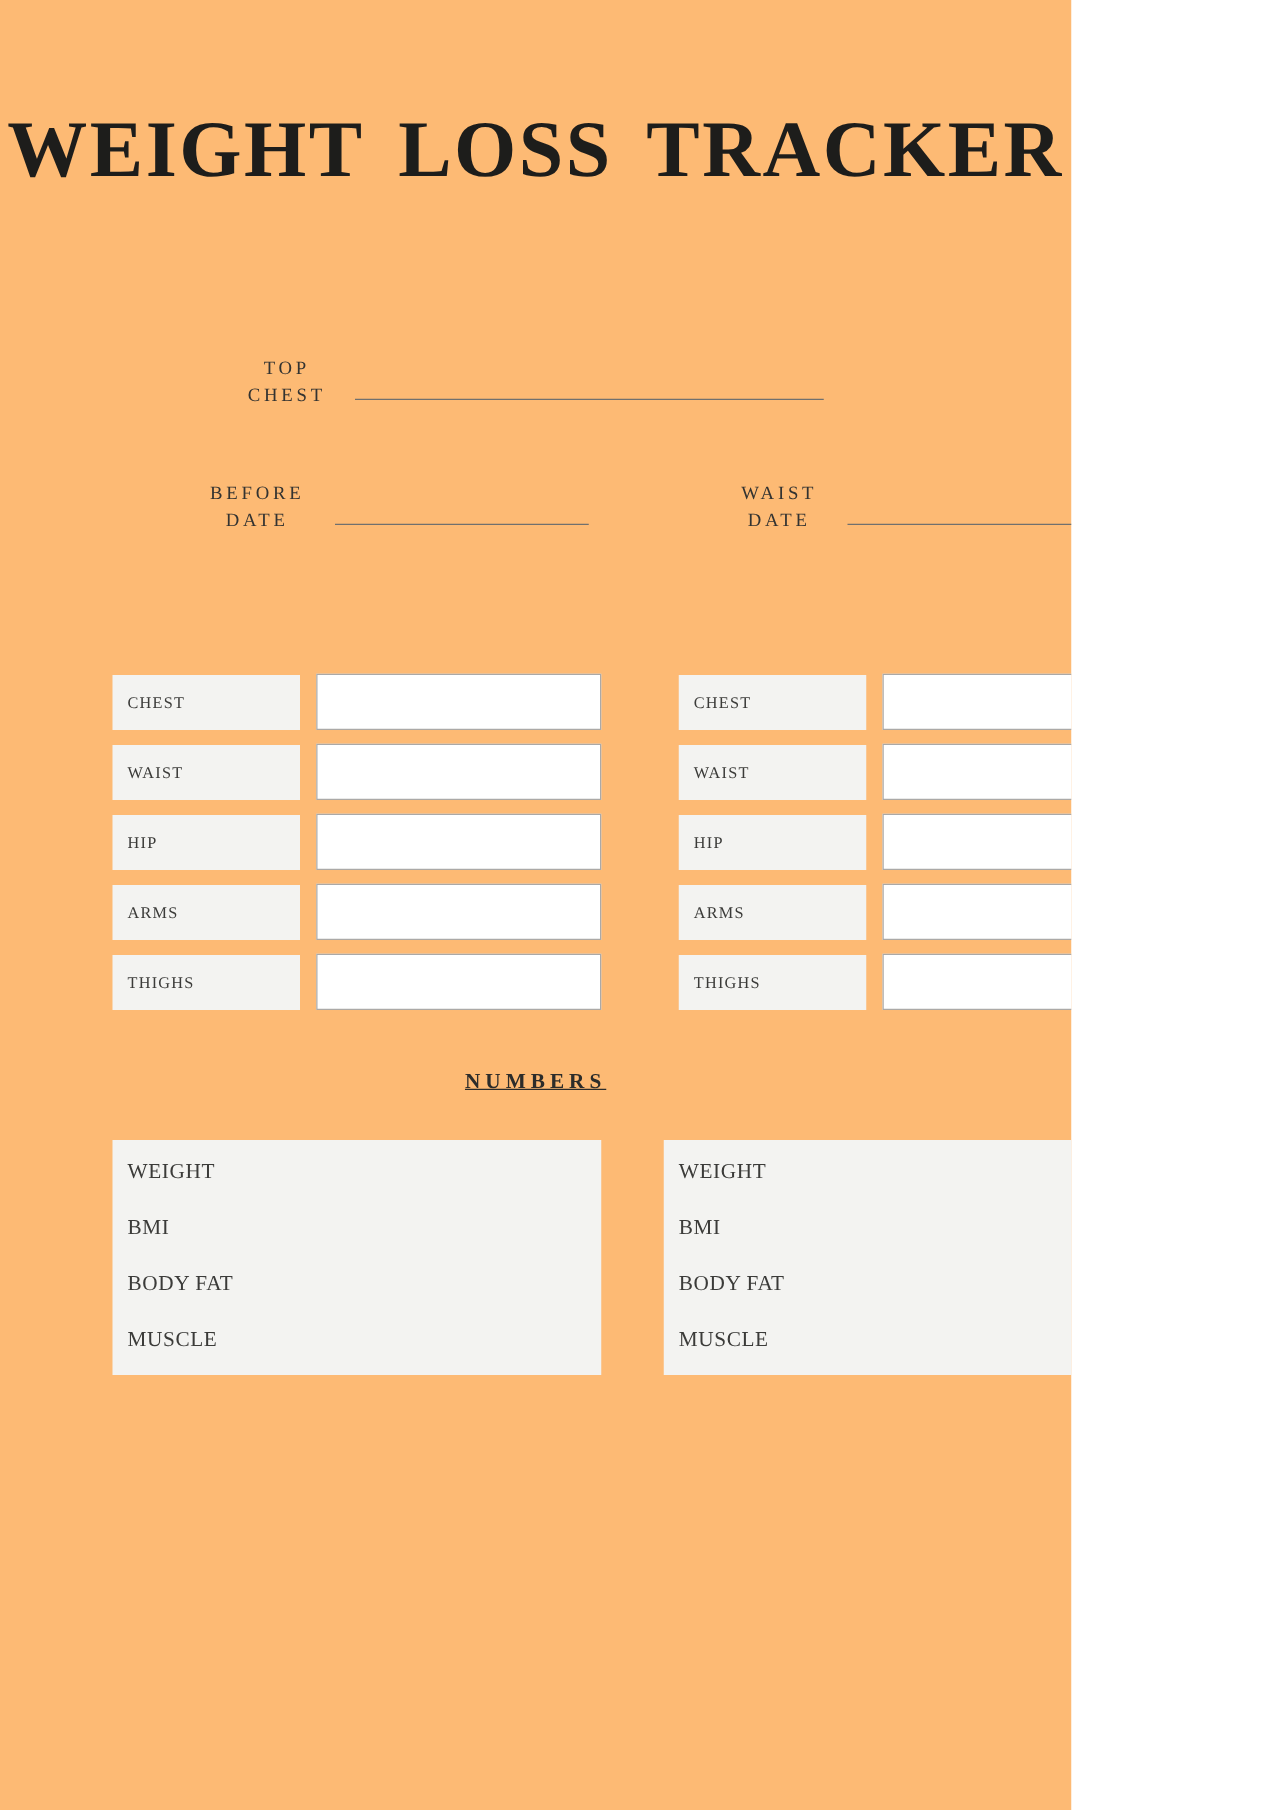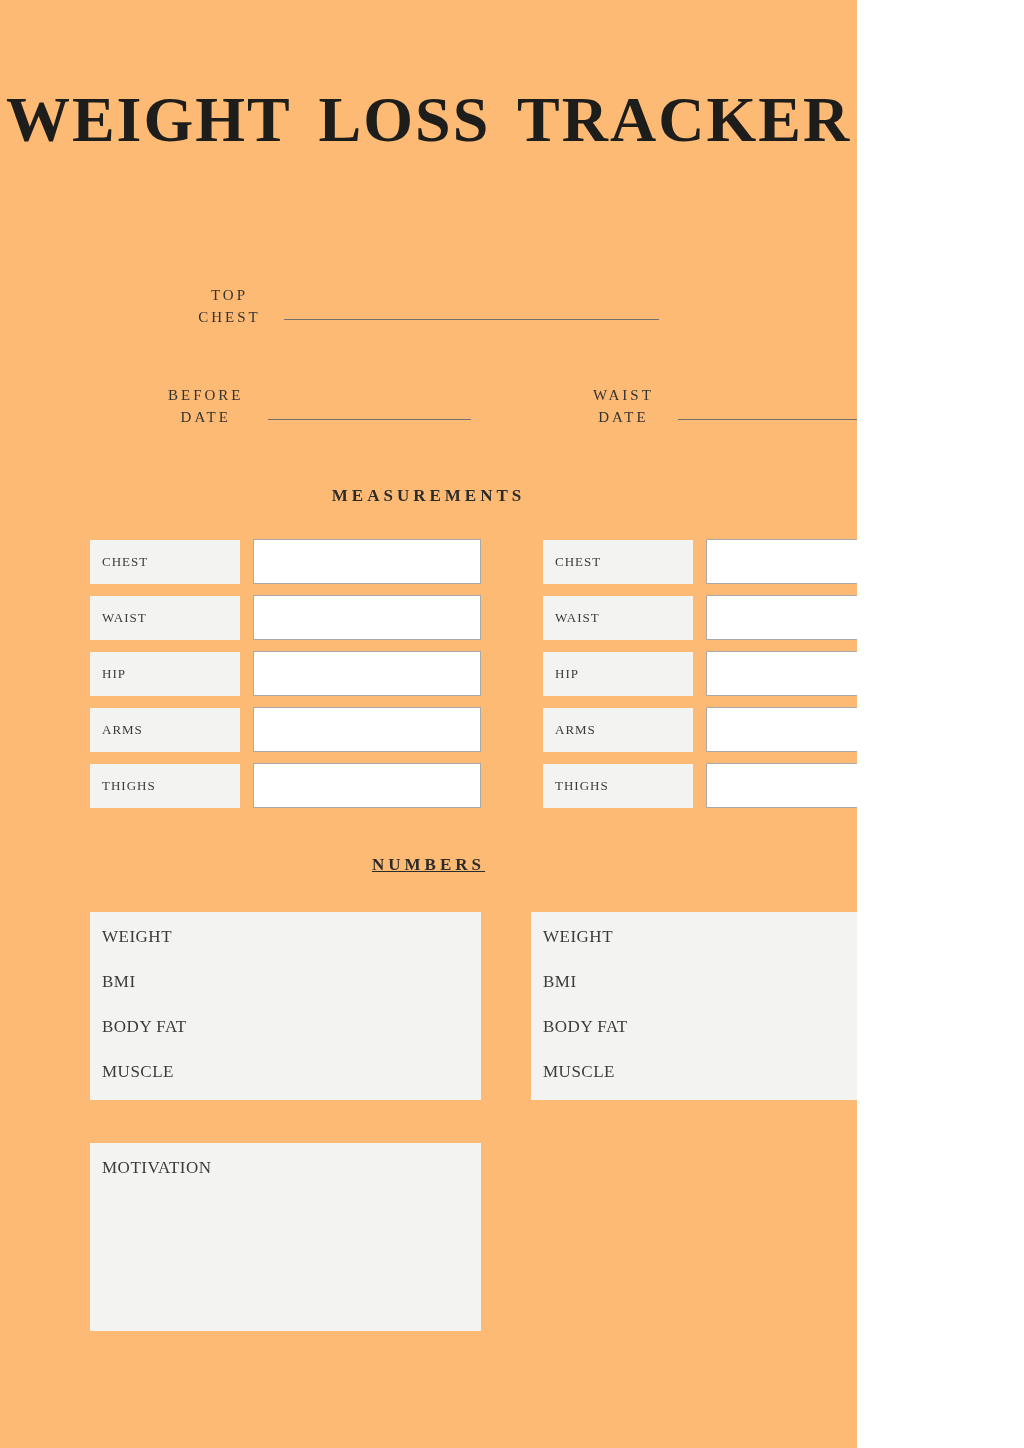--- a/index.html
+++ b/index.html
@@ -149,21 +149,20 @@
     <div class="date-group before">
       <div class="small-label"><span>BEFORE</span><br><span>DATE</span></div>
       <input type="text" class="line-input" aria-label="BEFORE DATE" style="">
     </div>
     <div class="date-group after">
       <div class="small-label"><span>WAIST</span><br><span>DATE</span></div>
       <input type="text" class="line-input" aria-label="AFTER DATE" style="">
     </div>
   </div>
 
-  <div class="section-heading heading-measurements">MEASUREMENTS</div>
 
   <div class="measure-grid">
 
     <div class="m-row">
       <div class="m-label">CHEST</div>
       <input type="text" class="m-input" aria-label="CHEST" style="">
     </div>
     <div class="m-row">
       <div class="m-label">CHEST</div>
       <input type="text" class="m-input" aria-label="CHEST" style="">
@@ -221,18 +220,15 @@
       <div class="panel-labels">
         <div class="panel-label">WEIGHT</div>
         <div class="panel-label">BMI</div>
         <div class="panel-label">BODY FAT</div>
         <div class="panel-label">MUSCLE</div>
       </div>
     </div>
   </div>
 
   <div class="panel-row notes-row">
-    <div class="panel">
-      <div class="panel-label">MOTIVATION</div>
-    </div>
   </div>
 
 </div>
 
 </body></html>

